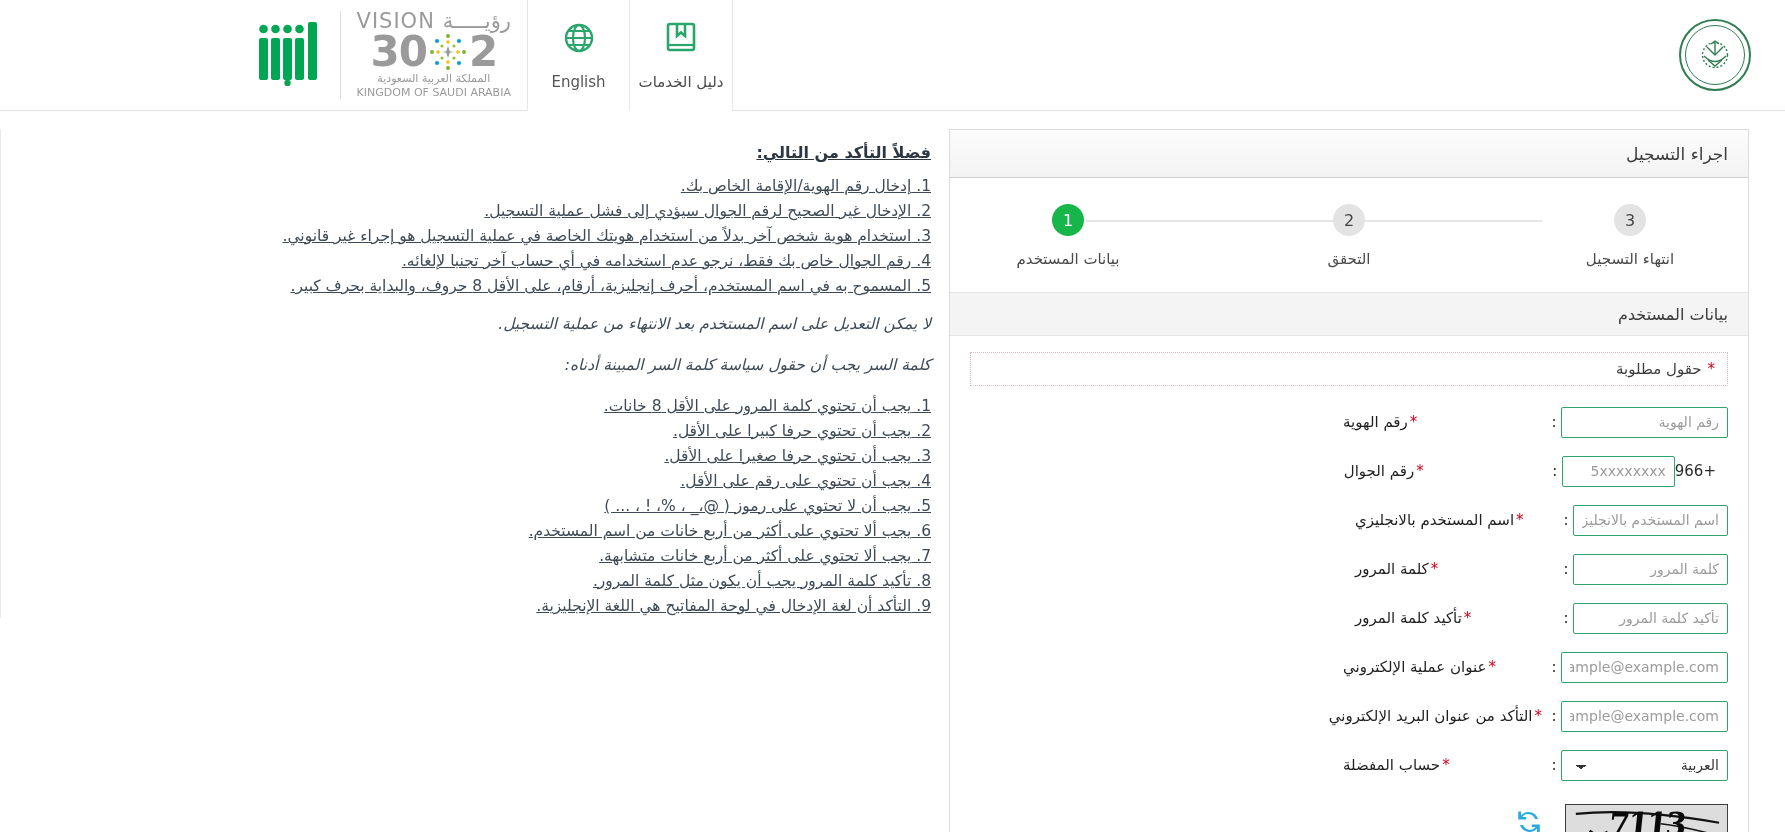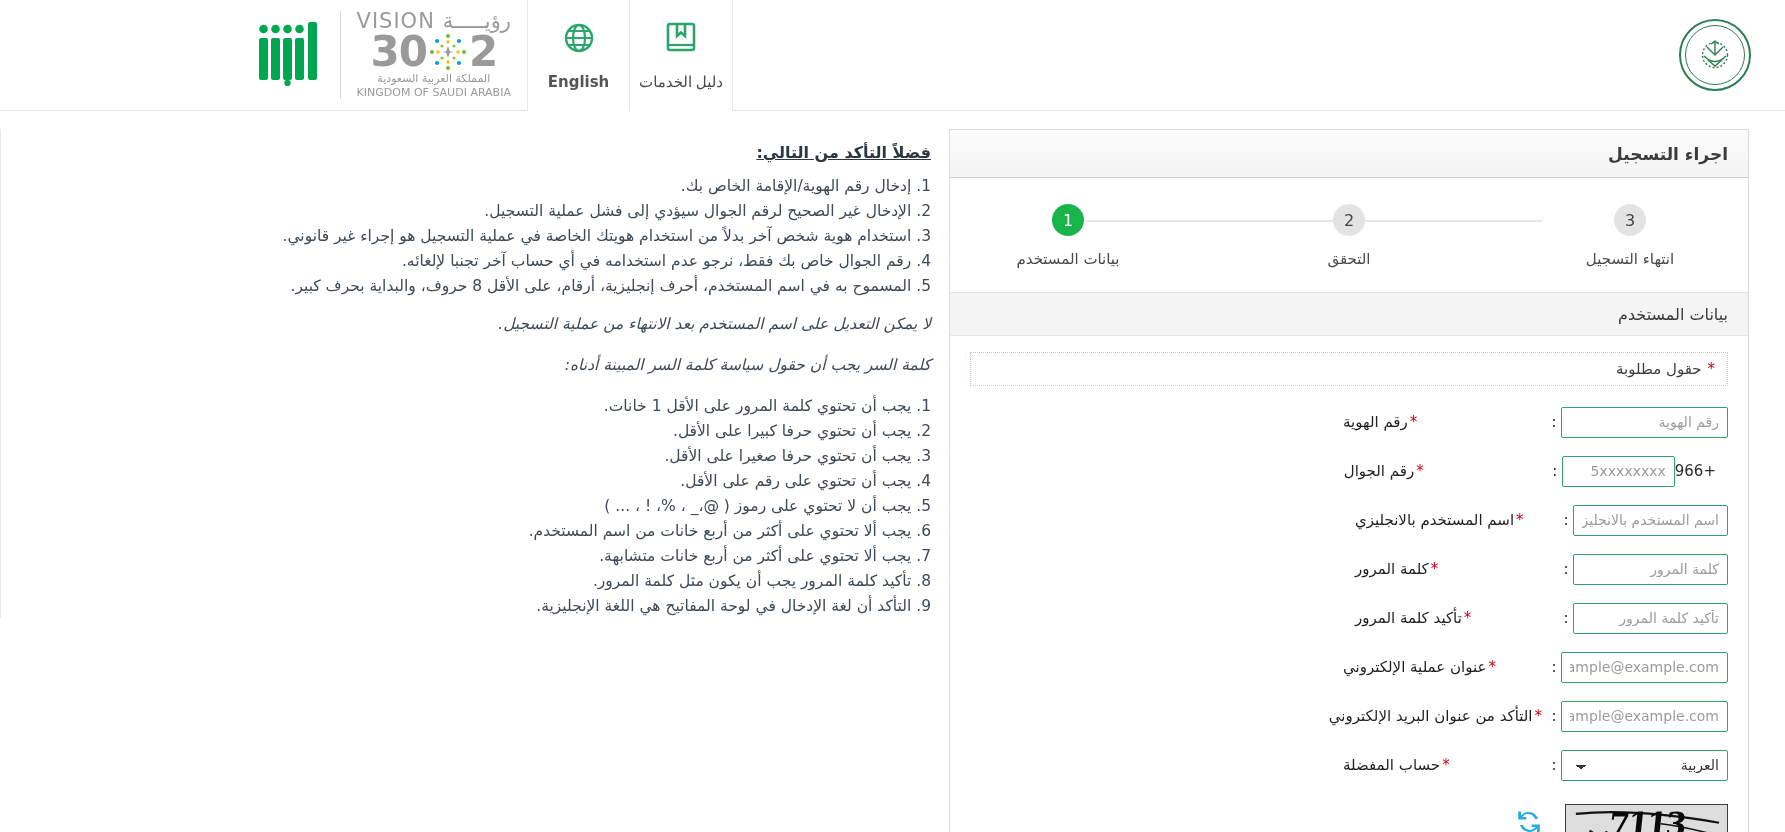--- a/index.html
+++ b/index.html
@@ -50,25 +50,25 @@
     border-right: 1px solid #e7e7e7;
     border-left: 1px solid #e7e7e7;
     display: flex;
     flex-direction: column;
     align-items: center;
     justify-content: center;
     gap: 13px;
     cursor: pointer;
     background: #fff;
   }
-  .tool-btn:first-child { border-left: none; font-family: Liberation Serif, serif; }
+  .tool-btn:first-child { border-left: none; }
   .tool-label {
     font-size: 15px;
     color: #555;
-    font-weight: bold;
+    font-weight: normal;
   }
   .tool-label.ar { font-weight: normal; color: #4a4a4a; font-size: 15px; }
 
   .hdr-brand {
     flex: 1;
     display: flex;
     align-items: center;
     justify-content: flex-start;
     gap: 0px;
     padding-left: 170px;
@@ -104,21 +104,21 @@
     width: 800px;
     margin-right: 0;
   }
   .panel-head {
     background: linear-gradient(#fcfcfc, #f3f3f3);
     border-bottom: 1px solid #cfcfcf;
     height: 48px;
     display: flex; align-items: center;
     padding: 0 20px;
   }
-  .panel-title { font-size: 17px; color: #3b3b3b; font-weight: bold; }
+  .panel-title { font-size: 17px; color: #3b3b3b; font-weight: normal; }
 
   
   .stepper-wrap { padding: 26px 30px 10px 30px; background:#fff; }
   .stepper { display: flex; flex-direction: row-reverse; align-items: flex-start; justify-content: space-between; position: relative; }
   .step { display: flex; flex-direction: column; align-items: center; width: 176px; position: relative; z-index: 2;}
   .step-bubble {
     width: 32px; height: 32px; border-radius: 50%;
     background: #e3e3e3; color: #444;
     display: flex; align-items: center; justify-content: center;
     font-size: 16px;
@@ -226,21 +226,21 @@
     color: #3e4a55;
     border-left: 1px solid #e9e9e9;
   }
   .info h3 {
     font-size: 16px;
     color: #2c3742;
     margin-bottom: 12px;
     font-weight: bold;
     text-decoration: underline;
   }
-  .info ol { list-style: none; counter-reset: li; margin-bottom: 14px; }
+  .info ol { list-style: none; counter-reset: li; margin-bottom: 14px; text-decoration: underline; }
   .info ol li {
     counter-increment: li;
     font-size: 15.5px;
     line-height: 1.55;
     color: #3e4a55;
     margin-bottom: 1px;
   }
   .info ol li::before {
     content: counter(li) ". ";
   }
@@ -509,21 +509,21 @@
         <li>الإدخال غير الصحيح لرقم الجوال سيؤدي إلى فشل عملية التسجيل.</li>
         <li>استخدام هوية شخص آخر بدلاً من استخدام هويتك الخاصة في عملية التسجيل هو إجراء غير قانوني.</li>
         <li>رقم الجوال خاص بك فقط، نرجو عدم استخدامه في أي حساب آخر تجنبا لإلغائه.</li>
         <li>المسموح به في اسم المستخدم، أحرف إنجليزية، أرقام، على الأقل 8 حروف، والبداية بحرف كبير.</li>
       </ol>
 
       <p>لا يمكن التعديل على اسم المستخدم بعد الانتهاء من عملية التسجيل.</p>
       <p>كلمة السر يجب أن حقول سياسة كلمة السر المبينة أدناه:</p>
 
       <ol>
-        <li>يجب أن تحتوي كلمة المرور على الأقل 1 خانات.</li>
+        <li>يجب أن تحتوي كلمة المرور على الأقل 8 خانات.</li>
         <li>يجب أن تحتوي حرفا كبيرا على الأقل.</li>
         <li>يجب أن تحتوي حرفا صغيرا على الأقل.</li>
         <li>يجب أن تحتوي على رقم على الأقل.</li>
         <li>يجب أن لا تحتوي على رموز ( @،_ ، %، ! ، ... )</li>
         <li>يجب ألا تحتوي على أكثر من أربع خانات من اسم المستخدم.</li>
         <li>يجب ألا تحتوي على أكثر من أربع خانات متشابهة.</li>
         <li>تأكيد كلمة المرور يجب أن يكون مثل كلمة المرور.</li>
         <li>التأكد أن لغة الإدخال في لوحة المفاتيح هي اللغة الإنجليزية.</li>
       </ol>
 

